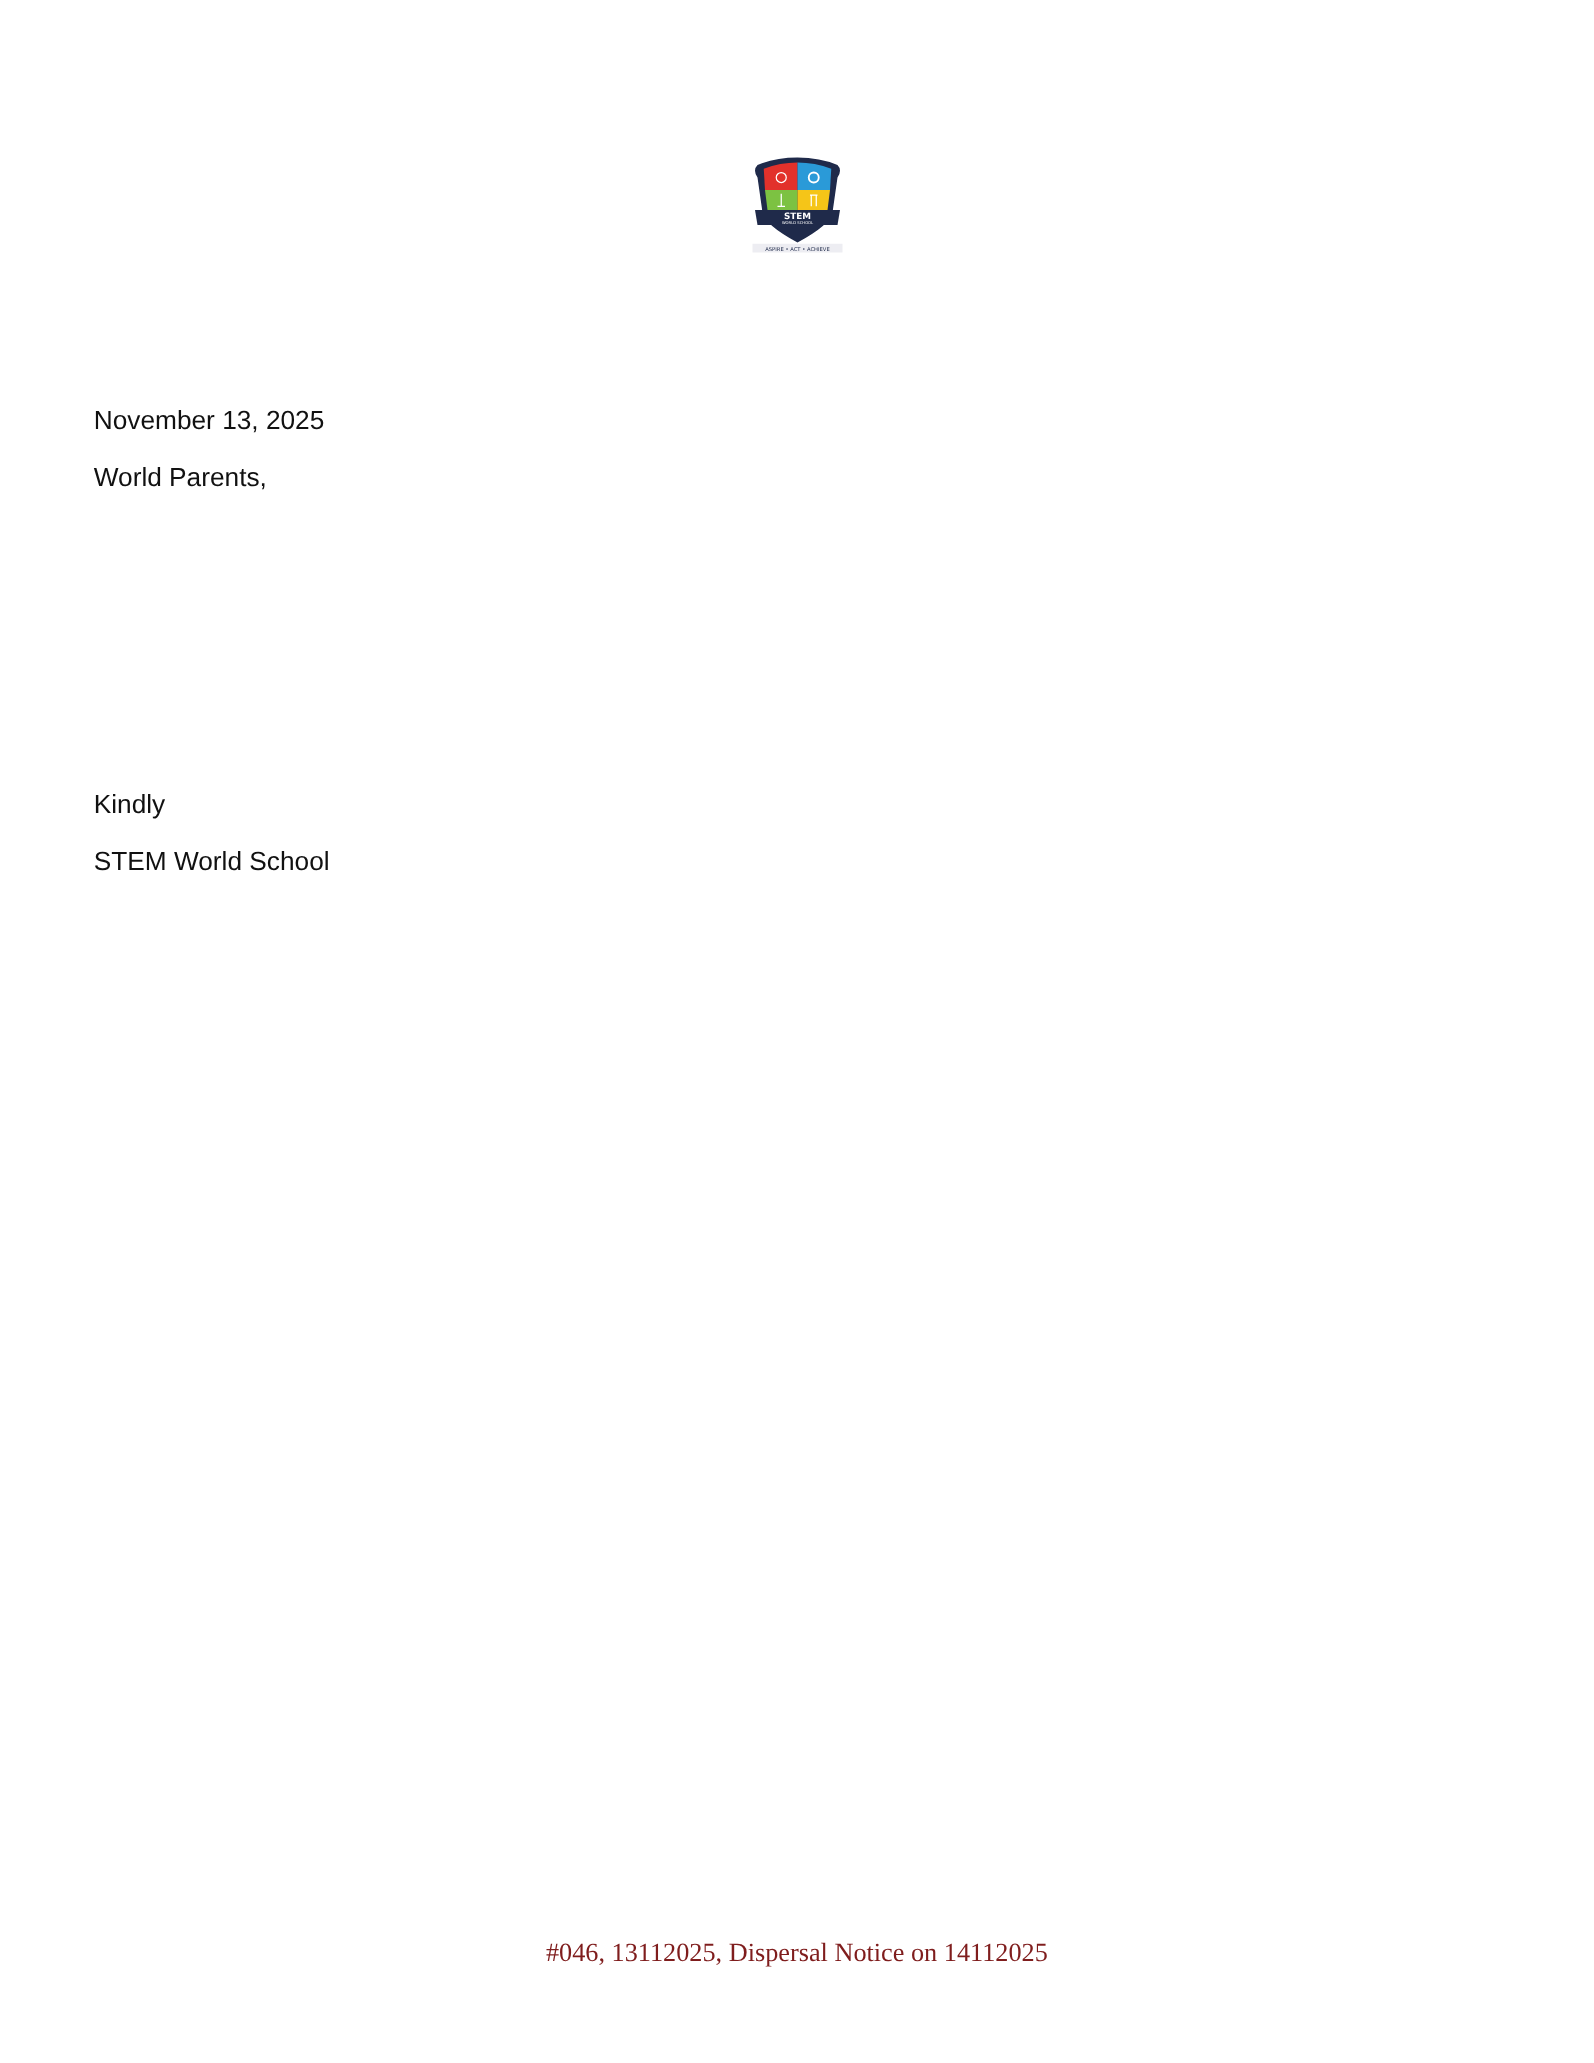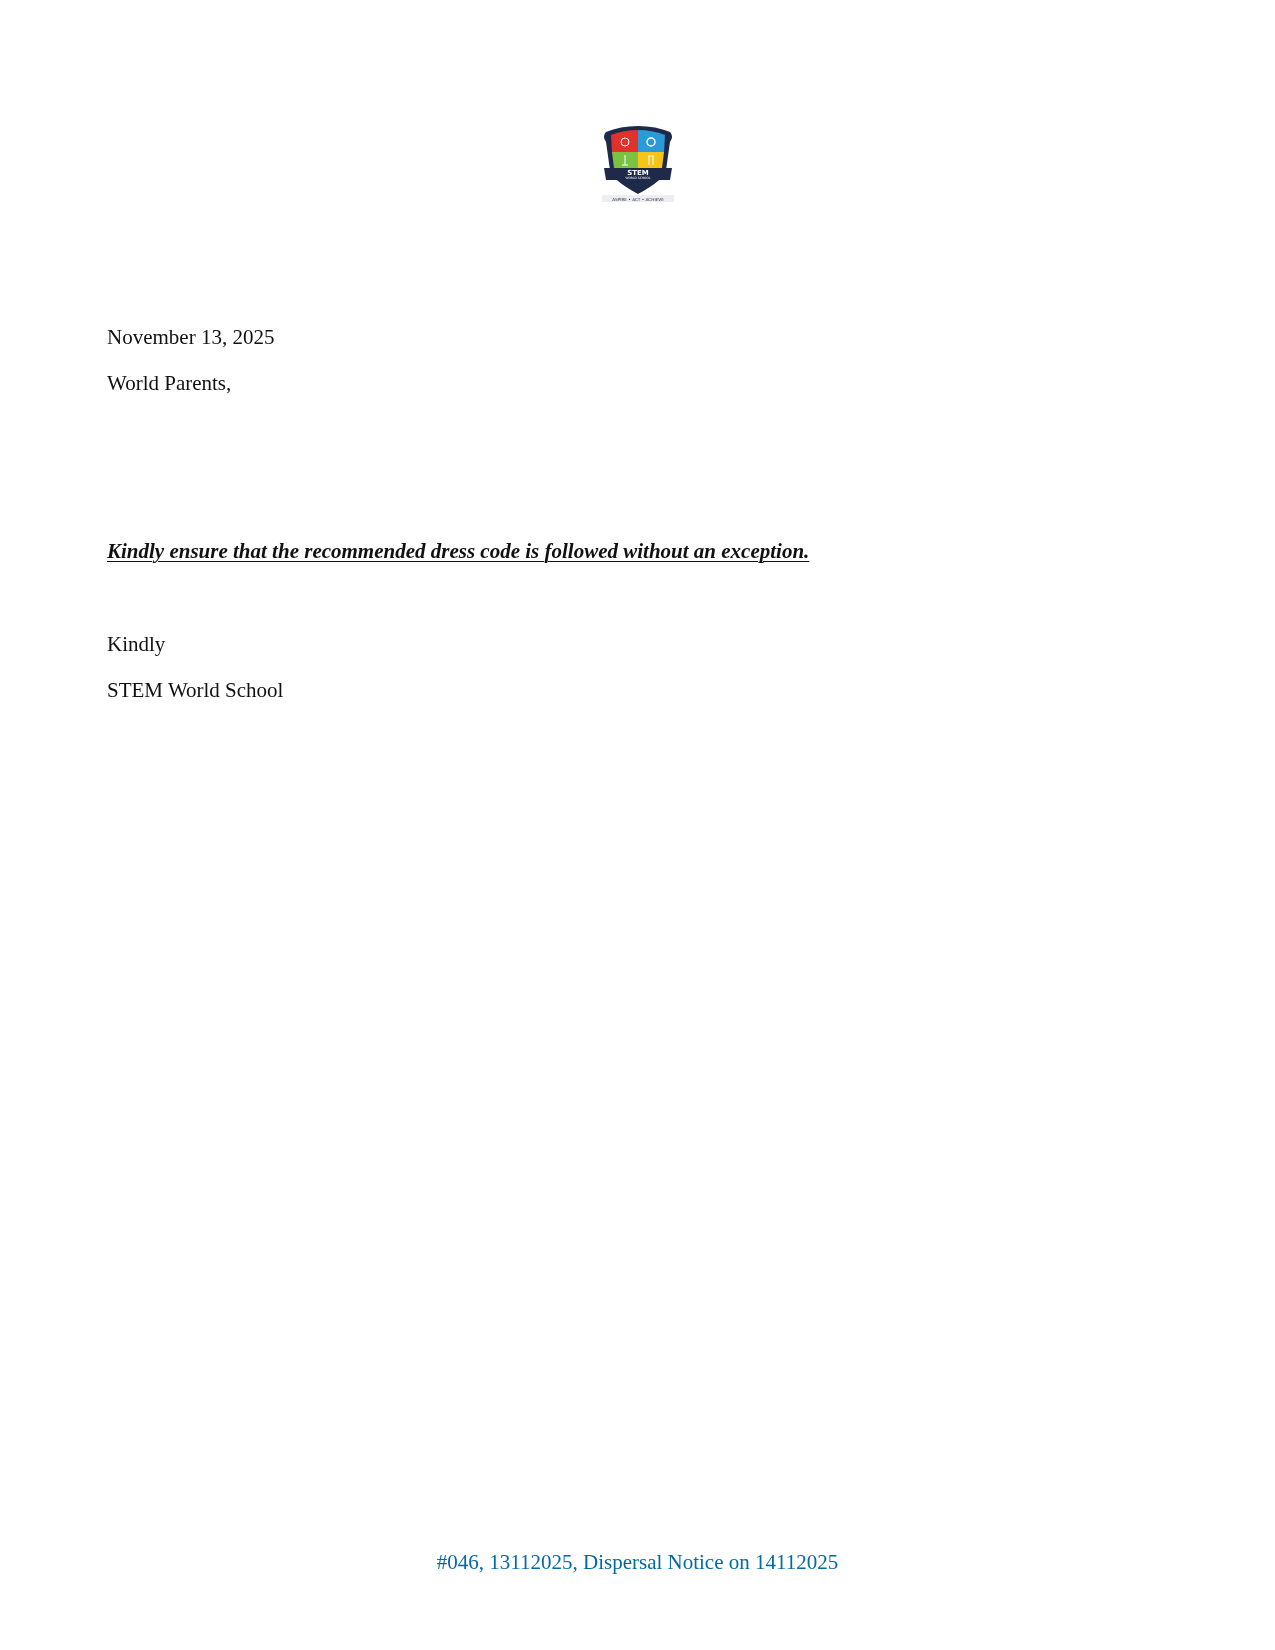--- a/index.html
+++ b/index.html
@@ -3,21 +3,21 @@
   <meta charset="utf-8">
   <style>
     html, body { margin: 0; padding: 0; background: #ffffff; }
     body { width: 1275px; height: 1650px; position: relative; overflow: hidden;
            font-family: "DejaVu Serif", "Liberation Serif", serif; color: #111; }
     .page { position: absolute; left: 0; top: 0; width: 1275px; height: 1453px; background: #fff; }
 
     .logo { position: absolute; left: 598px; top: 124px; width: 80px; height: 80px; }
     .logo svg { width: 80px; height: 80px; display: block; }
 
-    .text { position: absolute; left: 75px; font-size: 21px; line-height: 30px; white-space: nowrap; font-family: Liberation Serif, serif; margin-left: 32px; }
+    .text { position: absolute; left: 75px; font-size: 21px; line-height: 30px; white-space: nowrap; font-family: Liberation Sans, sans-serif; }
     .t-date { top: 322px; }
     .t-greet { top: 368px; }
     .t-body { top: 414px; width: 1125px; white-space: normal; }
     .t-dress { top: 490px; }
     .t-kindly { top: 536px; }
     .t-regards { top: 629px; }
     .t-sign { top: 675px; }
 
     .emph { font-weight: bold; font-style: italic; text-decoration: underline; text-decoration-thickness: 1px; text-underline-offset: 3px; }
 
@@ -50,21 +50,20 @@
       <text x="40" y="76.5" text-anchor="middle" font-size="4.2" fill="#1f2a4a" font-family="DejaVu Sans, sans-serif">ASPIRE • ACT • ACHIEVE</text>
     </svg>
   </div>
 
   <div class="text t-date">November 13, 2025</div>
 
   <div class="text t-greet">World Parents,</div>
 
 
 
-  <div class="text t-kindly emph">Kindly ensure that the recommended dress code is followed without an exception.</div>
 
   <div class="text t-regards">Kindly</div>
 
   <div class="text t-sign">STEM World School</div>
 
-  <div class="footer" style="color:#0369a1;">#046, 13112025, Dispersal Notice on 14112025</div>
+  <div class="footer" style="color:#7f1d1d;">#046, 13112025, Dispersal Notice on 14112025</div>
 
 </div>
 
 </body></html>

